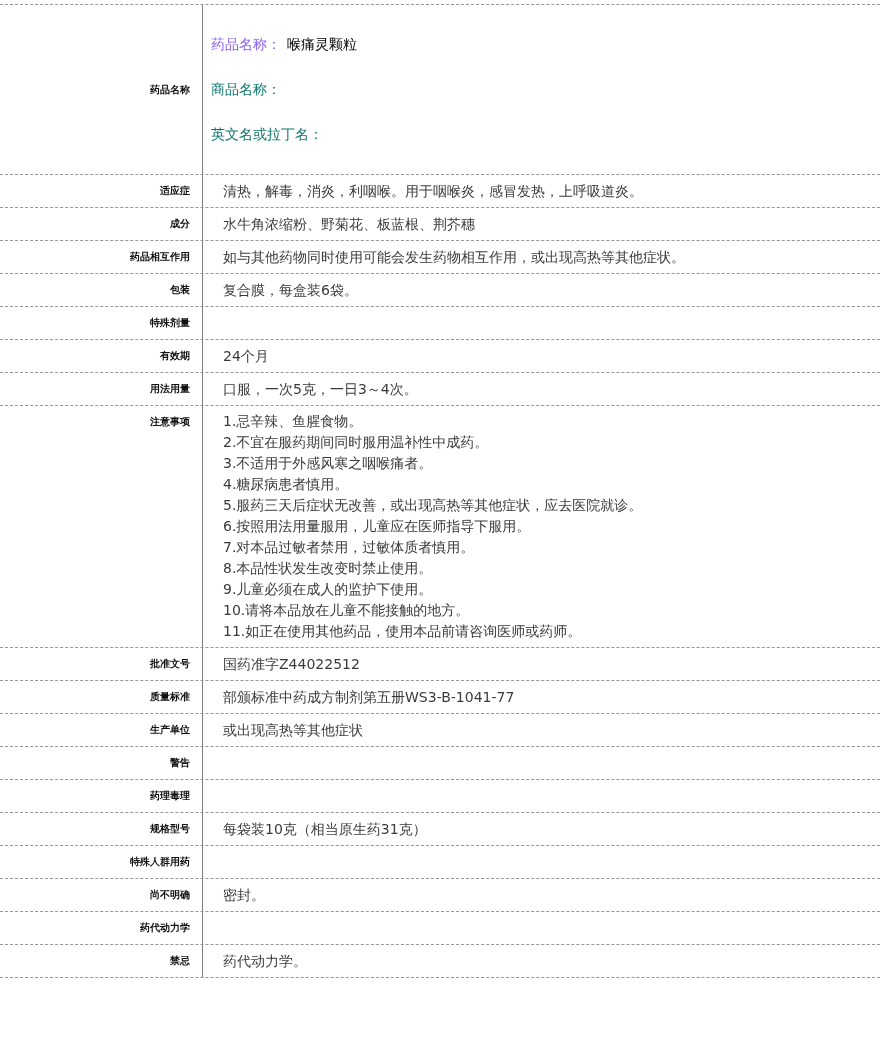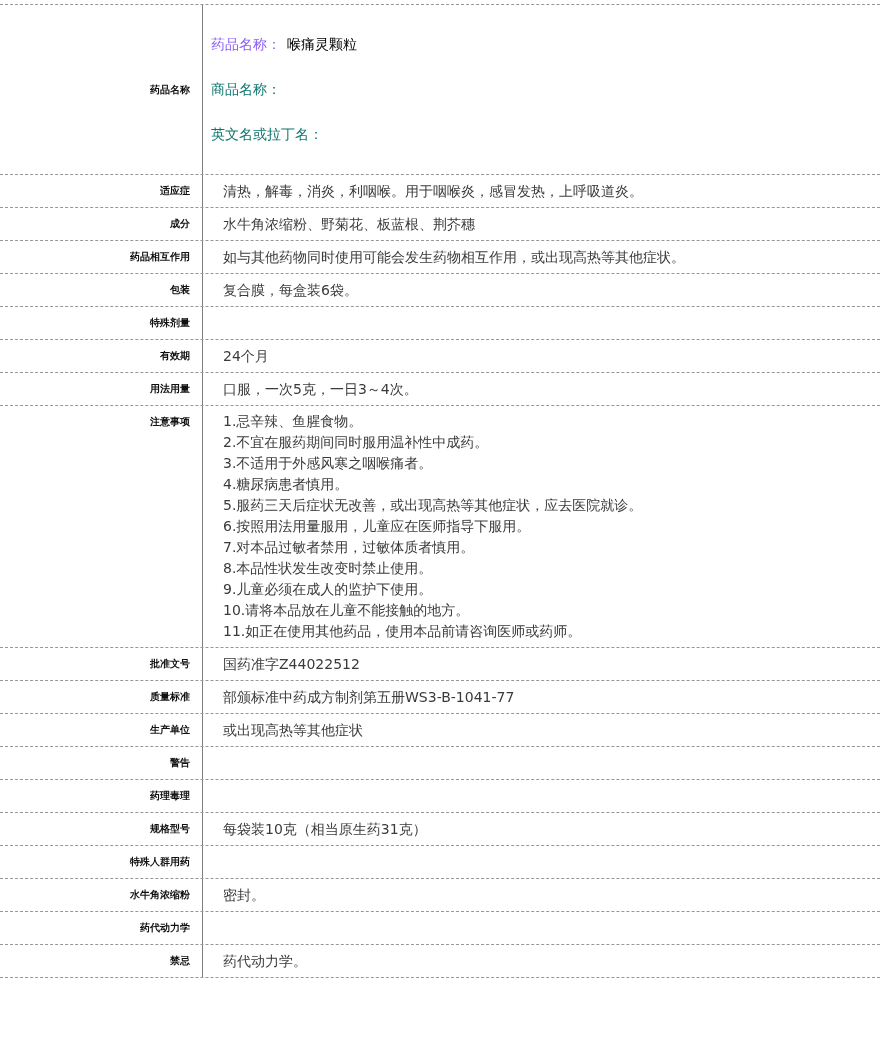--- a/index.html
+++ b/index.html
@@ -159,21 +159,21 @@
       <div class="cell label">规格型号</div>
       <div class="cell value">每袋装10克（相当原生药31克）</div>
     </div>
 
     <div class="row">
       <div class="cell label">特殊人群用药</div>
       <div class="cell value"></div>
     </div>
 
     <div class="row">
-      <div class="cell label">水牛角浓缩粉</div>
+      <div class="cell label">尚不明确</div>
       <div class="cell value">密封。</div>
     </div>
 
 
     <div class="row">
       <div class="cell label">药代动力学</div>
       <div class="cell value"></div>
     </div>
 
     <div class="row">

